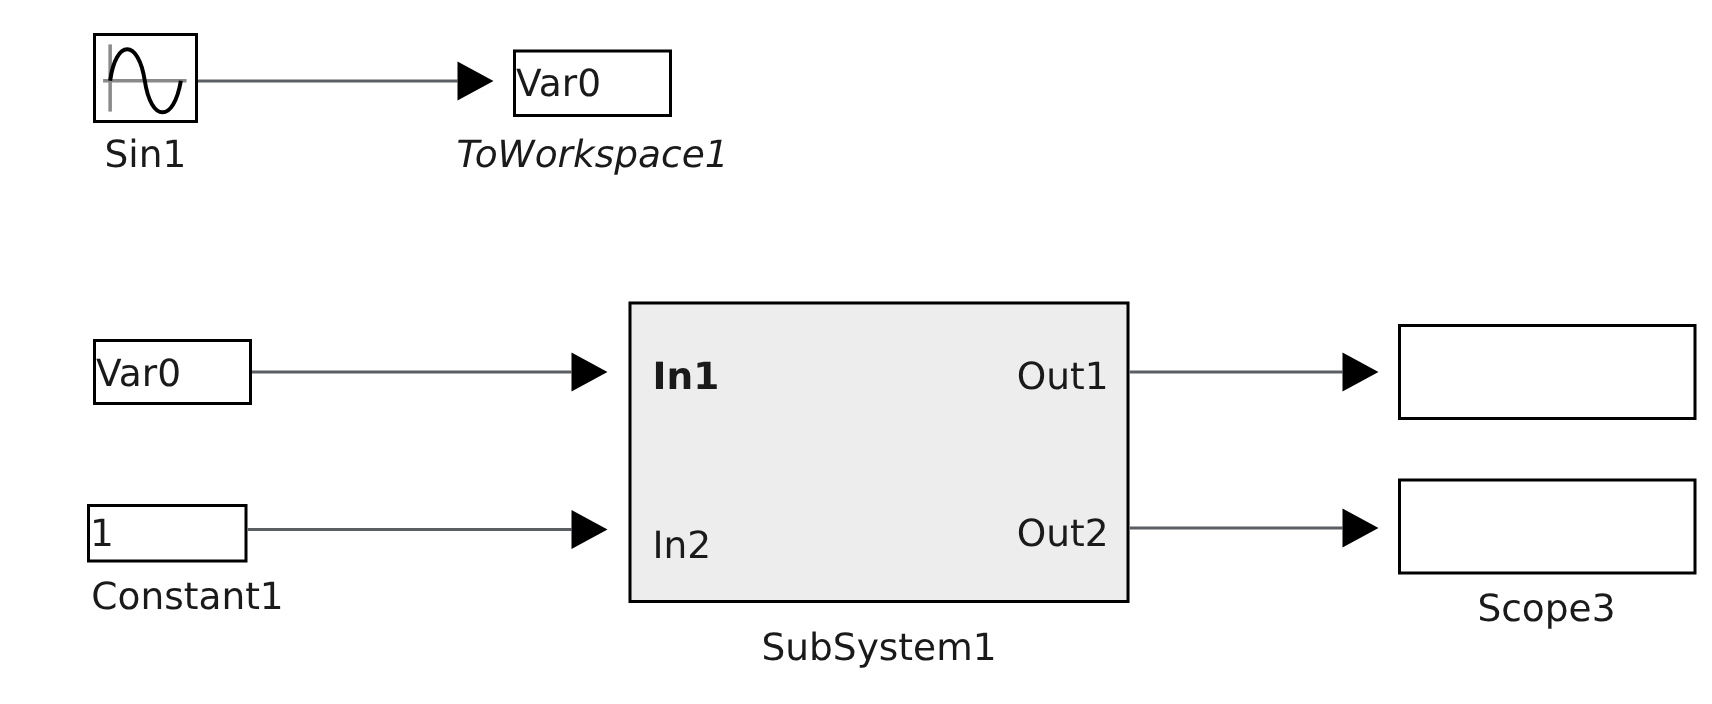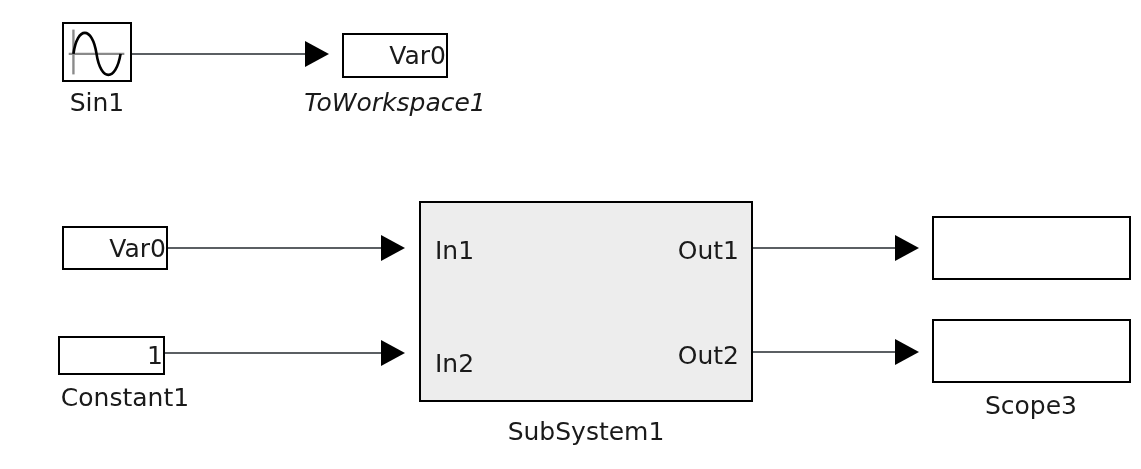--- a/index.html
+++ b/index.html
@@ -18,21 +18,21 @@
     overflow: hidden;
   }
   
   .block {
     position: absolute;
     box-sizing: border-box;
     background: #ffffff;
     border: 2.5px solid #000000;
     display: flex;
     align-items: center;
-    justify-content: flex-end;
+    justify-content: flex-start;
   }
   .block-text {
     font-size: 25px;
     color: #1a1a1a;
     line-height: 1;
     white-space: nowrap;
   }
   
   .caption {
     position: absolute;
@@ -110,21 +110,21 @@
 
   <div class="block" style="left:58px; top:336px; width:107px; height:39px;">
     <span class="block-text">1</span>
   </div>
   <div class="caption" style="left:50px; top:385px; width:150px;">Constant1</div>
 
   <div class="wire" style="left:165px; top:352px; width:216px;"></div>
   <div class="arrow" style="left:381px; top:340px;"></div>
 
   <div class="subsystem" style="left:419px; top:201px; width:334px; height:201px;">
-    <span class="port-label" style="left:14px; top:35px;">In1</span>
+    <span class="port-label" style="left:14px; top:35px;font-weight:bold;">In1</span>
     <span class="port-label" style="left:14px; top:124px;margin-top:24px;">In2</span>
     <span class="port-label" style="right:12px; top:35px;">Out1</span>
     <span class="port-label" style="right:12px; top:140px;margin-left:32px;">Out2</span>
   </div>
   <div class="caption" style="left:466px; top:419px; width:240px;">SubSystem1</div>
 
   <div class="wire" style="left:753px; top:247px; width:142px;"></div>
   <div class="arrow" style="left:895px; top:235px;"></div>
 
   <div class="wire" style="left:753px; top:351px; width:142px;"></div>

